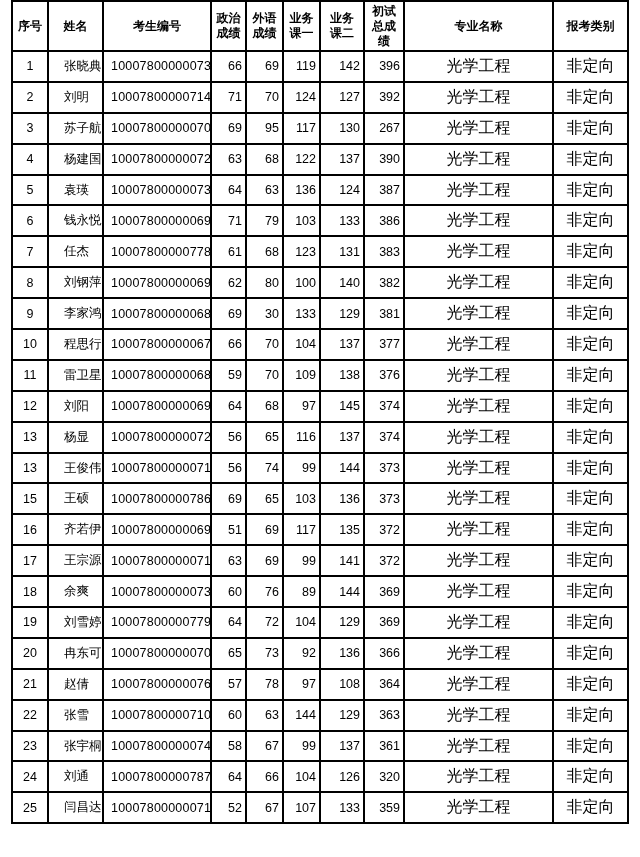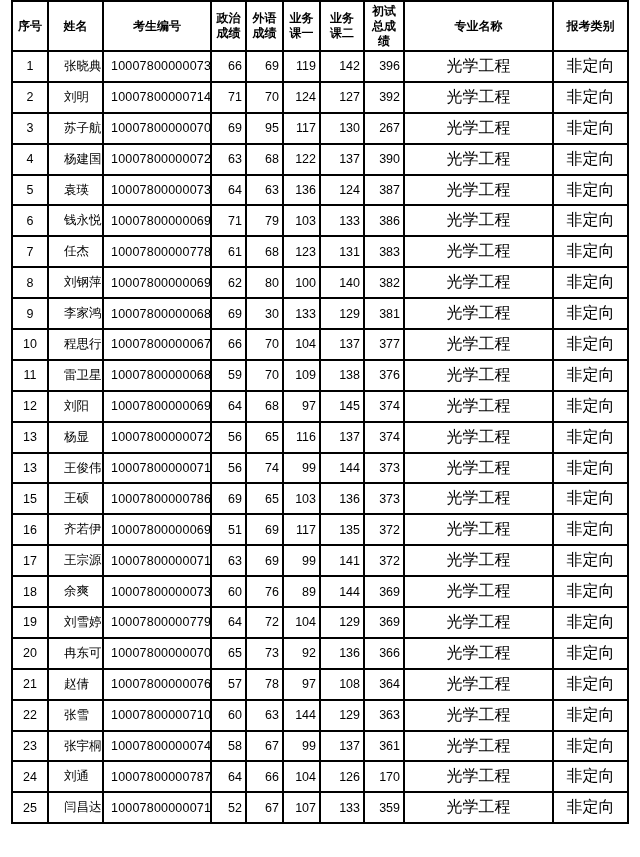--- a/index.html
+++ b/index.html
@@ -386,21 +386,21 @@
           <td class="col-category">非定向</td>
         </tr>
         <tr>
           <td class="col-index">24</td>
           <td class="col-name">刘通</td>
           <td class="col-candidate_no">100078000007873</td>
           <td class="col-politics">64</td>
           <td class="col-foreign_language">66</td>
           <td class="col-course1">104</td>
           <td class="col-course2">126</td>
-          <td class="col-total">170</td>
+          <td class="col-total">320</td>
           <td class="col-major">光学工程</td>
           <td class="col-category">非定向</td>
         </tr>
         <tr>
           <td class="col-index">25</td>
           <td class="col-name">闫昌达</td>
           <td class="col-candidate_no">100078000000718</td>
           <td class="col-politics">52</td>
           <td class="col-foreign_language">67</td>
           <td class="col-course1">107</td>

